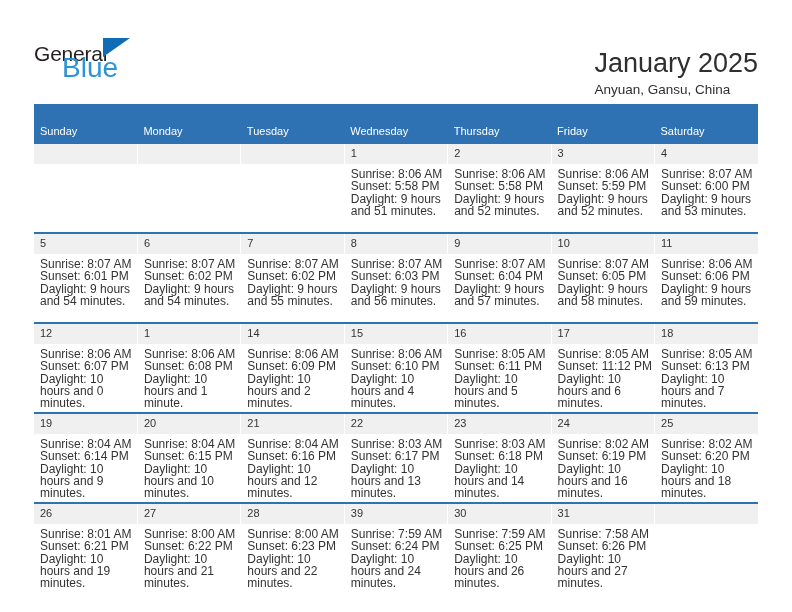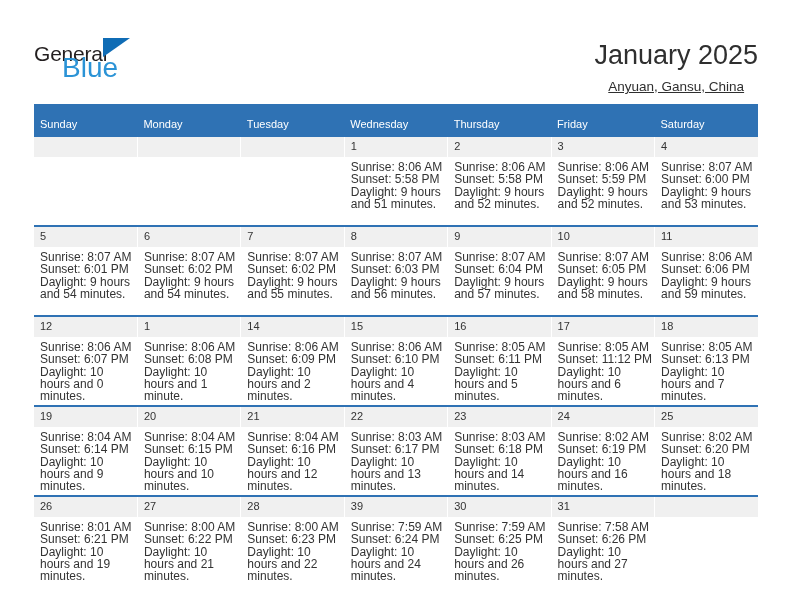--- a/index.html
+++ b/index.html
@@ -62,56 +62,54 @@
     top: 22px;
     font-size: 28px;
     color: #2b93d6;
     line-height: 24px;
     white-space: nowrap;
   }
 
   .title-block {
     position: absolute;
     right: 0;
-    top: 8px;
-    text-align: center;
+    top: 16px;
+    text-align: left;
   }
   .cal-title {
     font-size: 27px;
     color: #2f2f2f;
     font-weight: normal;
     line-height: 34px;
     white-space: nowrap;
   }
   .cal-subtitle {
     font-size: 13.5px;
     color: #2f2f2f;
     line-height: 20px;
-    margin-top: 5px;
     white-space: nowrap;
-    text-decoration: underline;
   }
 
   
   .calendar {
     position: absolute;
     left: 34px;
     top: 104px;
     width: 724px;
     border-collapse: collapse;
     table-layout: fixed;
   }
 
   .calendar th {
     background: #2f72b4;
     color: #ffffff;
     font-size: 11px;
     font-weight: normal;
     text-align: left;
-    padding: 14px 0 5px 6px;
+    padding: 21px 0 5px 6px;
     height: 21px;
     line-height: 12px;
     border: none;
   }
 
   .calendar td {
     vertical-align: top;
     padding: 0;
     height: 90px;
     border-top: 2px solid #2f72b4;

